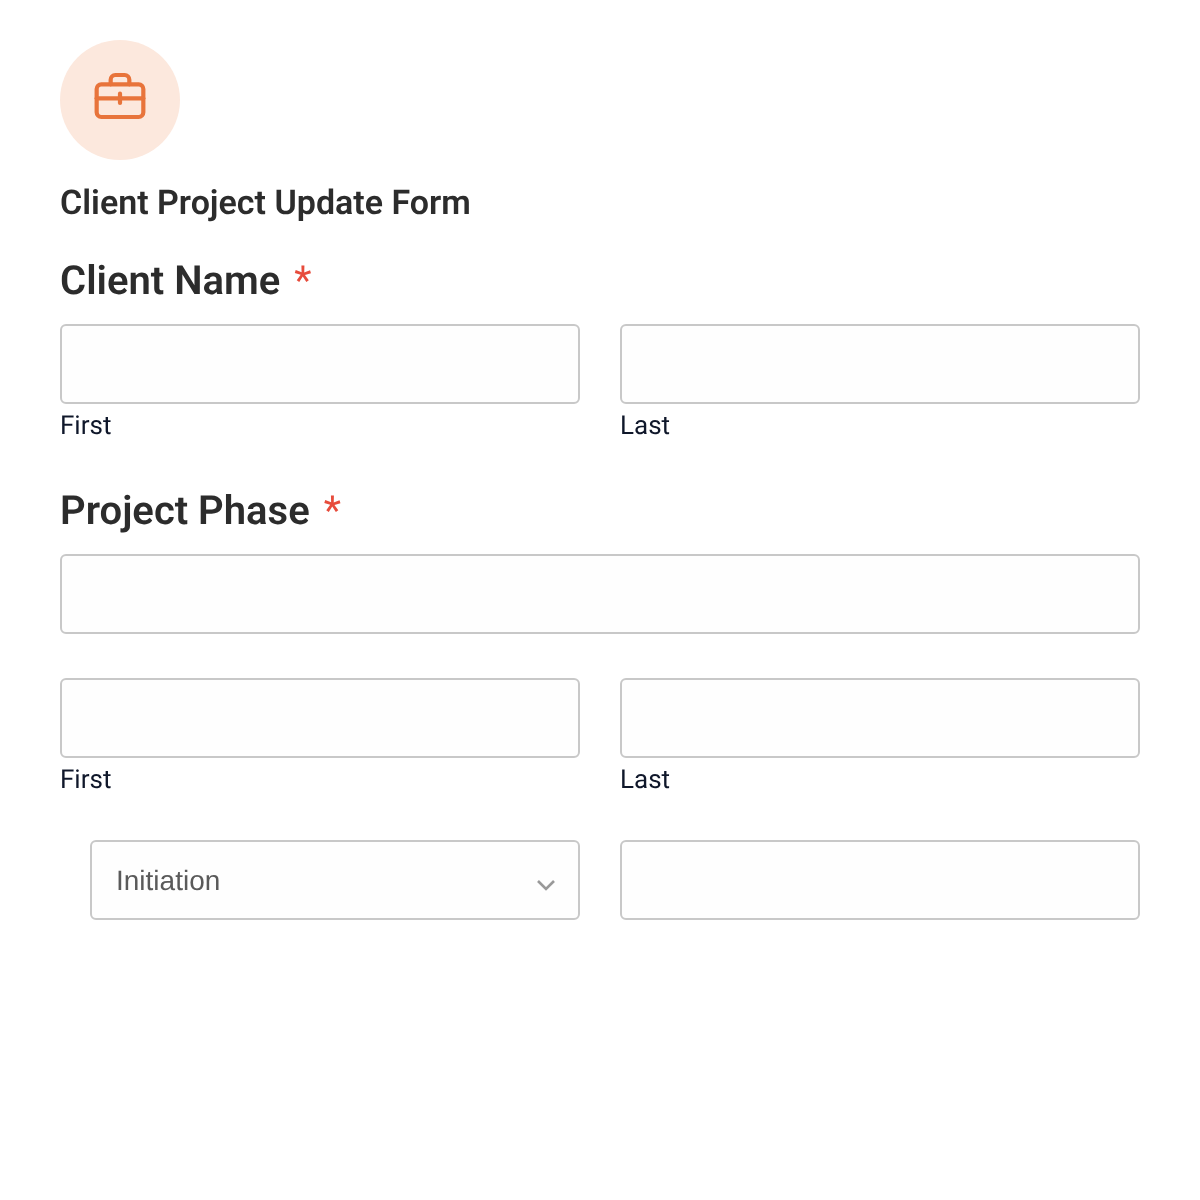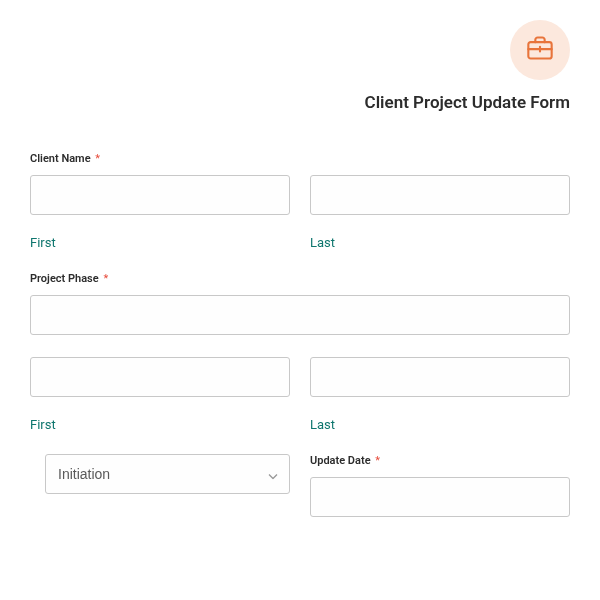--- a/index.html
+++ b/index.html
@@ -8,22 +8,22 @@
       box-sizing: border-box;
     }
     body {
       font-family: -apple-system, BlinkMacSystemFont, "Segoe UI", Roboto, Helvetica, Arial, sans-serif;
       background: #ffffff;
       width: 600px;
       height: 600px;
       padding: 20px 30px;
     }
     .header {
-      text-align: right;
-      margin-bottom: 40px;
+      text-align: left;
+      margin-bottom: 16px;
     }
     .icon-circle {
       width: 60px;
       height: 60px;
       background: #fce8dd;
       border-radius: 50%;
       display: inline-flex;
       align-items: center;
       justify-content: center;
       margin-bottom: 12px;
@@ -31,21 +31,21 @@
     .title {
       font-size: 17px;
       font-weight: 600;
       color: #2c2c2c;
     }
     .form-group {
       margin-bottom: 22px;
     }
     .label {
       display: block;
-      font-size: 11px;
+      font-size: 20px;
       font-weight: 600;
       color: #2c2c2c;
       margin-bottom: 10px;
     }
     .asterisk {
       color: #e74c3c;
       font-weight: 400;
       margin-left: 2px;
     }
     .row {
@@ -60,22 +60,22 @@
       height: 40px;
       border: 1px solid #c8c8c8;
       border-radius: 3px;
       padding: 0 10px;
       font-size: 14px;
       background: #fefefe;
     }
     .sublabel {
       display: block;
       font-size: 13px;
-      color: #0f766e;
-      margin-top: 20px;
+      color: #0f172a;
+      margin-top: 4px;
       font-weight: 400;
     }
     .select-wrap {
       position: relative;
       width: 100%;
       padding-left: 15px;
     }
     .select {
       width: 100%;
       height: 40px;
@@ -159,19 +159,15 @@
         <option>Initiation</option>
       </select>
       <span class="select-arrow">
         <svg width="10" height="6" viewBox="0 0 10 6" fill="none">
           <path d="M1 1L5 5L9 1" stroke="#999" stroke-width="1.3" fill="none"></path>
         </svg>
       </span>
     </div>
   </div>
   <div class="col form-group">
-    <label class="label">
-      <span>Update Date</span>
-      <span class="asterisk">*</span>
-    </label>
     <input type="text" class="input" value="" style="">
   </div>
 </div>
 
 </body></html>

